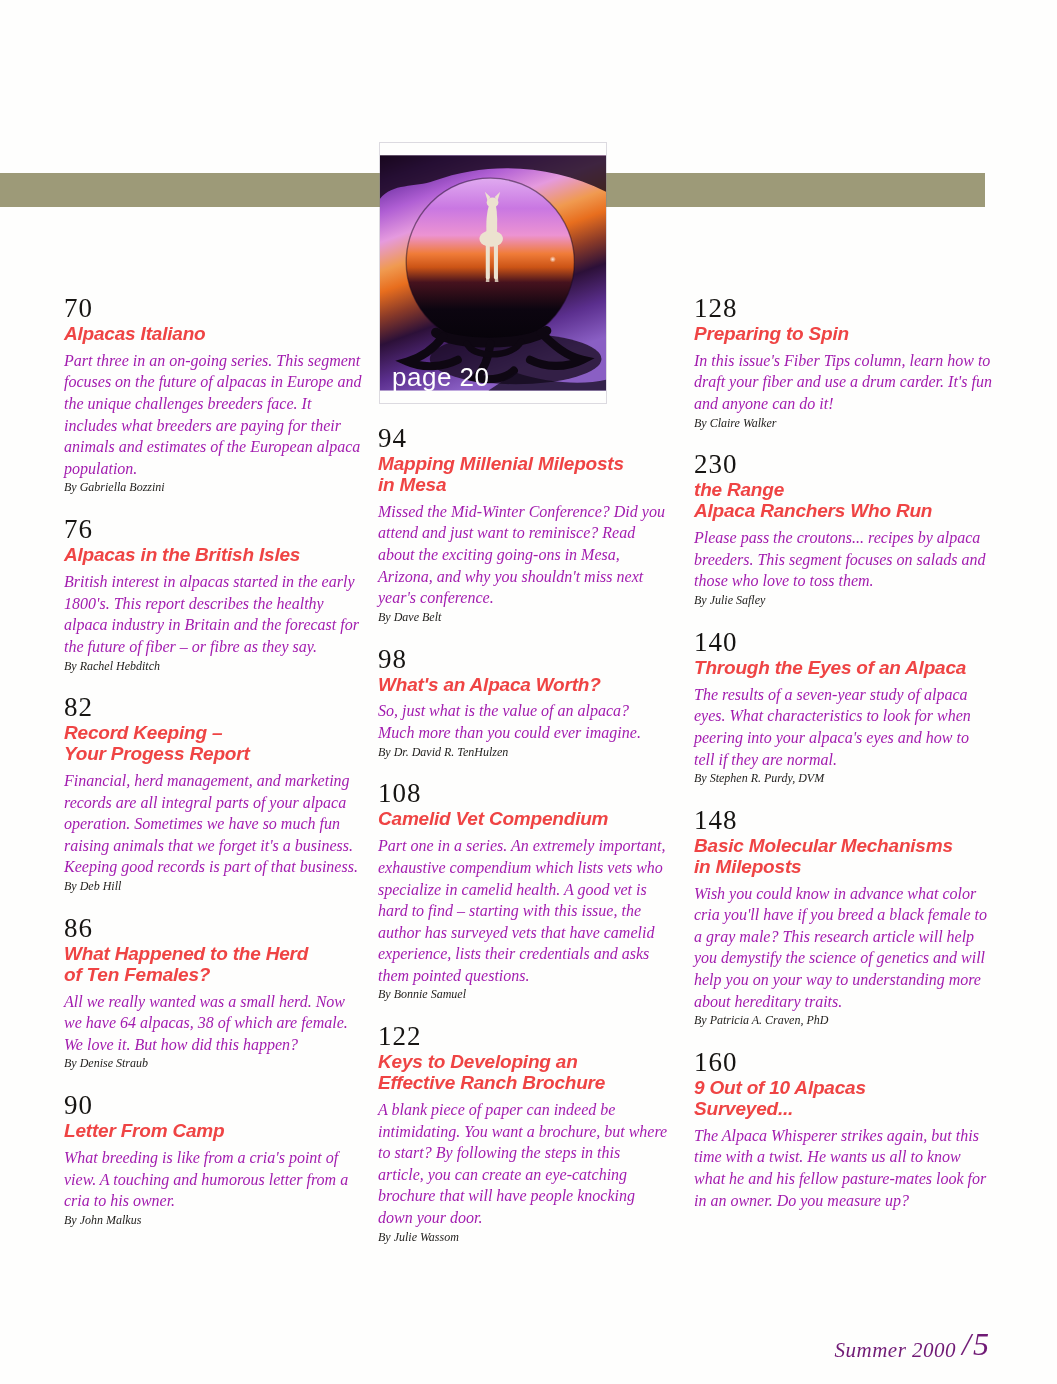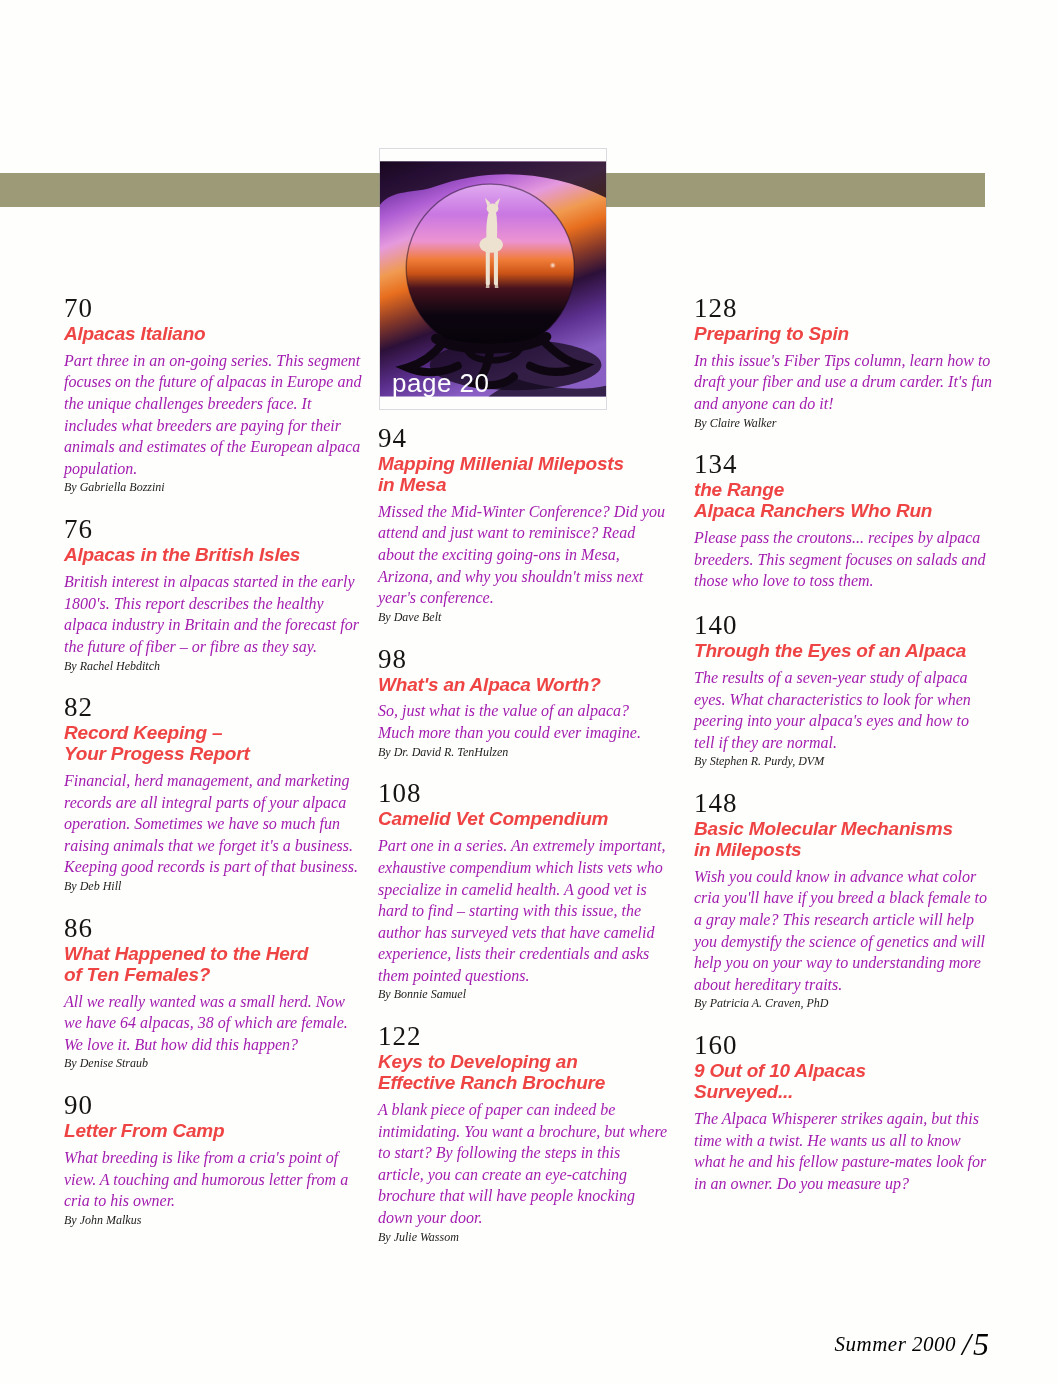--- a/index.html
+++ b/index.html
@@ -19,21 +19,21 @@
     top: 173px;
     width: 985px;
     height: 34px;
     background: #9d9a78;
     z-index: 1;
   }
   
   .photo {
     position: absolute;
     left: 380px;
-    top: 149px;
+    top: 143px;
     width: 226px;
     height: 260px;
     z-index: 2;
     box-shadow: 0 0 0 1px rgba(120,110,140,0.25);
   }
   .photo svg { display: block; width: 100%; height: 100%; }
   .photo-caption {
     position: absolute;
     left: 12px;
     bottom: 10px;
@@ -87,23 +87,23 @@
     color: #242220;
   }
   
   .footer {
     position: absolute;
     right: 68px;
     top: 1326px;
     z-index: 3;
     font-family: "Liberation Serif", serif;
     font-style: italic;
-    color: #000000;
+    color: #701a75;
     display: flex;
-    align-items: center;
+    align-items: flex-end;
   }
   .footer .issue { font-size: 21px; letter-spacing: 0.5px; }
   .footer .slash { font-size: 32px; margin-left: 6px; font-style: italic; }
   .footer .pgnum { font-size: 32px; margin-left: 2px; }
 </style>
 </head>
 <body>
 
 <div class="page">
 
@@ -259,26 +259,27 @@
     <article class="entry">
       <div class="num">128</div>
       <h3 class="title">
         <span class="tl">Preparing to Spin</span>
         <span class="tl"></span>
       </h3>
       <p class="desc">In this issue's Fiber Tips column, learn how to draft your fiber and use a drum carder. It's fun and anyone can do it!</p>
       <p class="byline">By Claire Walker</p>
     </article>
     <article class="entry">
-      <div class="num">134</div>
+      <div class="num">230</div>
       <h3 class="title">
         <span class="tl">the Range</span>
         <span class="tl">Alpaca Ranchers Who Run</span>
       </h3>
       <p class="desc">Please pass the croutons... recipes by alpaca breeders. This segment focuses on salads and those who love to toss them.</p>
+      <p class="byline">By Julie Safley</p>
     </article>
     <article class="entry">
       <div class="num">140</div>
       <h3 class="title">
         <span class="tl">Through the Eyes of an Alpaca</span>
         <span class="tl"></span>
       </h3>
       <p class="desc">The results of a seven-year study of alpaca eyes. What characteristics to look for when peering into your alpaca's eyes and how to tell if they are normal.</p>
       <p class="byline">By Stephen R. Purdy, DVM</p>
     </article>

